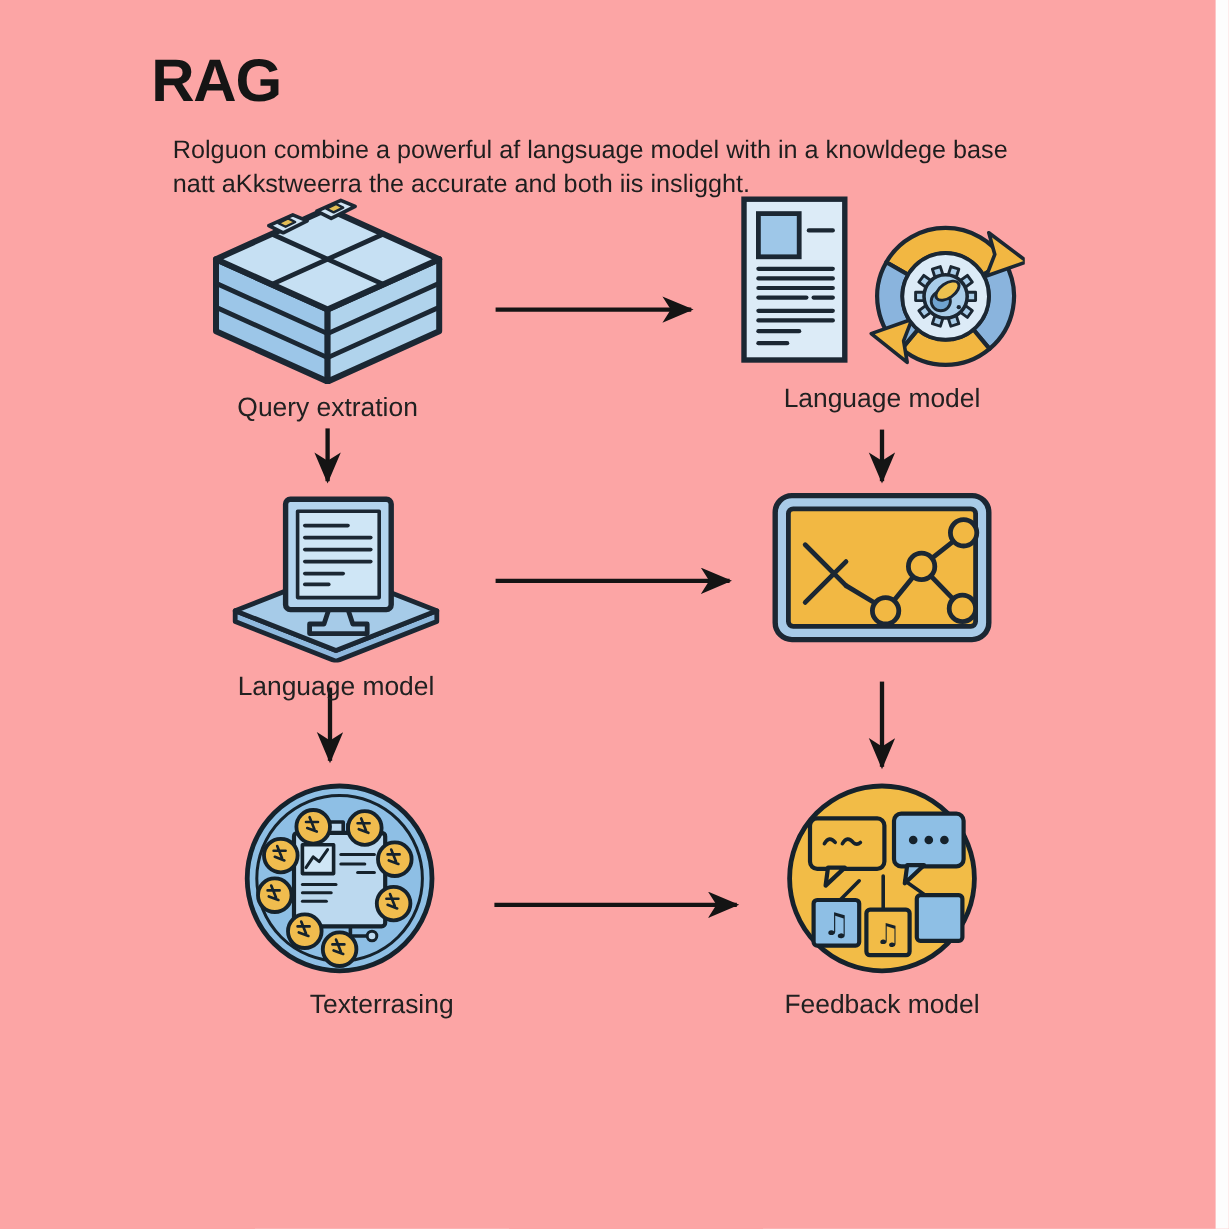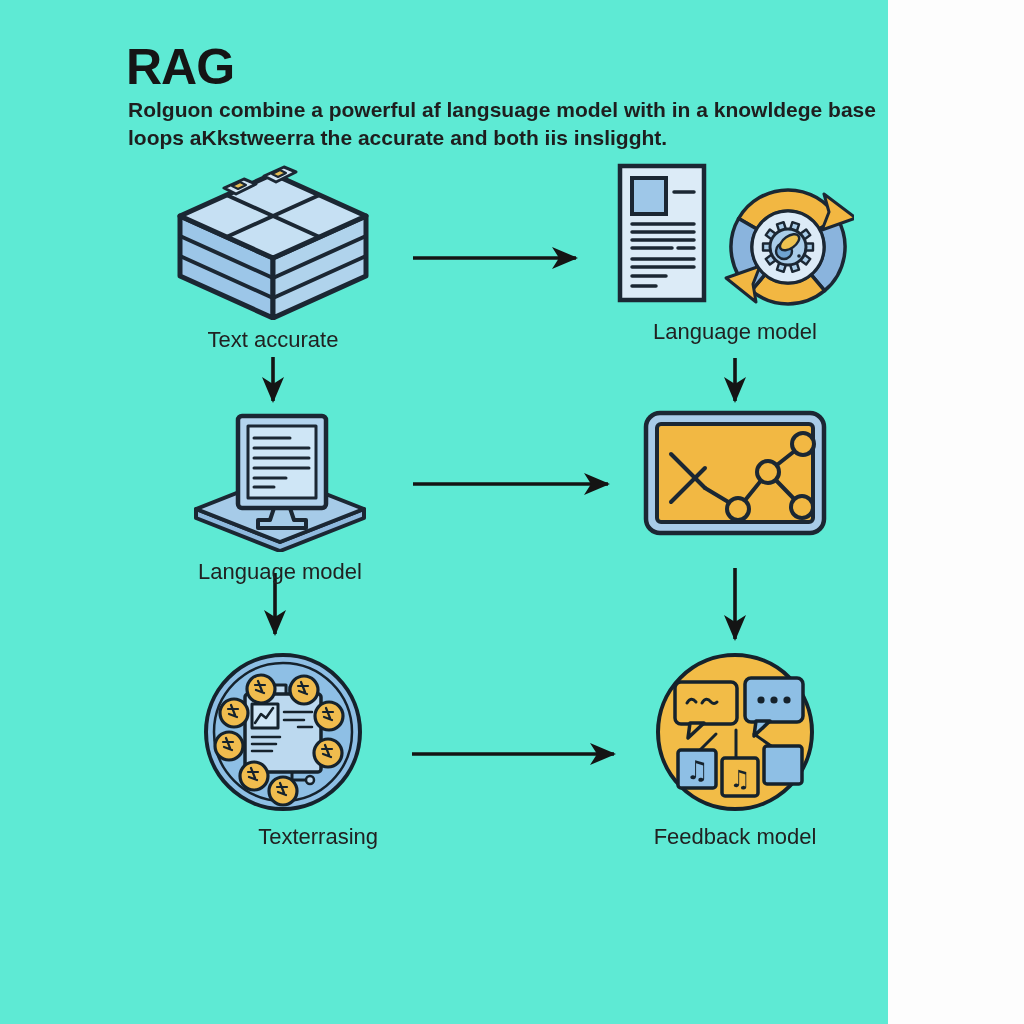--- a/index.html
+++ b/index.html
@@ -2,47 +2,47 @@
 <html><head>
 <meta charset="utf-8">
 <style>
   html,body{margin:0;padding:0;}
   body{
     width:1024px;height:1024px;overflow:hidden;
     background:#fdfdfd;
     font-family:"Liberation Sans", sans-serif;
     color:#1c1c1c;
   }
-  .canvas{position:relative;width:888px;height:1024px;background:#5eead4;}
+  .canvas{position:relative;width:1013px;height:1024px;background:#fca5a5;}
   .title{
     position:absolute;left:126px;top:38px;margin:0;
     font-size:50px;font-weight:900;letter-spacing:-1px;color:#151515;
     font-family:"Liberation Sans", sans-serif;
   }
   .subtitle{
-    position:absolute;left:128px;top:96px;margin:0;
-    font-size:21px;line-height:1.32;font-weight:700;color:#1e1e1e;
+    position:absolute;left:128px;top:96px;margin:16px;
+    font-size:21px;line-height:1.32;font-weight:400;color:#1e1e1e;
     white-space:nowrap;
   }
   .node{position:absolute;margin:0;display:flex;flex-direction:column;align-items:center;}
   .icon-row{display:flex;align-items:flex-start;justify-content:center;}
   .node figcaption{
     margin-top:7px;font-size:22px;font-weight:500;color:#212121;
     white-space:nowrap;text-align:center;
   }
   #arrows{position:absolute;left:0;top:0;pointer-events:none;}
   svg{display:block;}
 </style>
 </head>
 <body>
 
 <div class="canvas">
 
   <h1 class="title">RAG</h1>
-  <p class="subtitle"><span>Rolguon combine a powerful af langsuage model with in a knowldege base</span><br><span>loops aKkstweerra the accurate and both iis insligght.</span></p>
+  <p class="subtitle"><span>Rolguon combine a powerful af langsuage model with in a knowldege base</span><br><span>natt aKkstweerra the accurate and both iis insligght.</span></p>
 
   <svg id="arrows" width="1024" height="1024" viewBox="0 0 1024 1024">
     <defs>
       <marker id="ah" markerUnits="userSpaceOnUse" markerWidth="28" markerHeight="24" refX="24" refY="11" orient="auto">
         <path d="M0,0 L26,11 L0,22 L7,11 Z" fill="#141414"></path>
       </marker>
     </defs>
     <g stroke="#141414" stroke-width="3.6" fill="none">
       <line x1="413" y1="258" x2="576" y2="258" marker-end="url(#ah)"></line>
       <line x1="273" y1="357" x2="273" y2="401" marker-end="url(#ah)"></line>
@@ -72,21 +72,21 @@
         <g stroke-width="3">
           <polygon points="66,28 86,19 98,24 78,34" fill="#cfe4f4"></polygon>
           <polygon points="74,26 82,22 88,25 80,29" fill="#e3bd55" stroke-width="2"></polygon>
         </g>
         <g stroke-width="3">
           <polygon points="106,16 126,7 138,12 118,22" fill="#cfe4f4"></polygon>
           <polygon points="114,14 122,10 128,13 120,17" fill="#e3bd55" stroke-width="2"></polygon>
         </g>
       </g>
     </svg>
-    <figcaption>Text accurate</figcaption>
+    <figcaption>Query extration</figcaption>
   </figure>
 
   <figure class="node" style="left:595px;top:162px;width:280px;">
     <div class="icon-row">
       <svg width="92" height="142" viewBox="0 0 92 142">
         <g stroke="#1b2733" stroke-linecap="round">
           <rect x="4" y="4" width="84" height="134" fill="#dcebf7" stroke-width="4.5"></rect>
           <rect x="16" y="16" width="34" height="36" fill="#9ec7e8" stroke-width="4"></rect>
           <g fill="none" stroke-width="3.5">
             <line x1="58" y1="30" x2="78" y2="30"></line>

